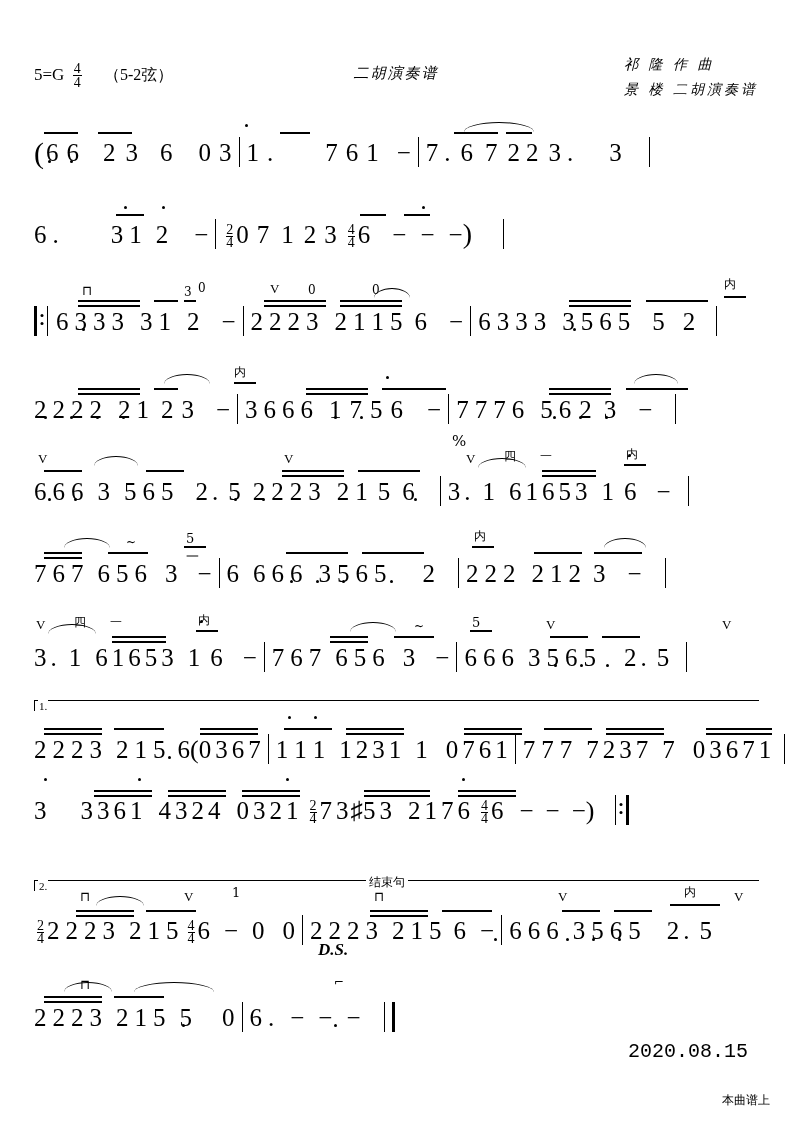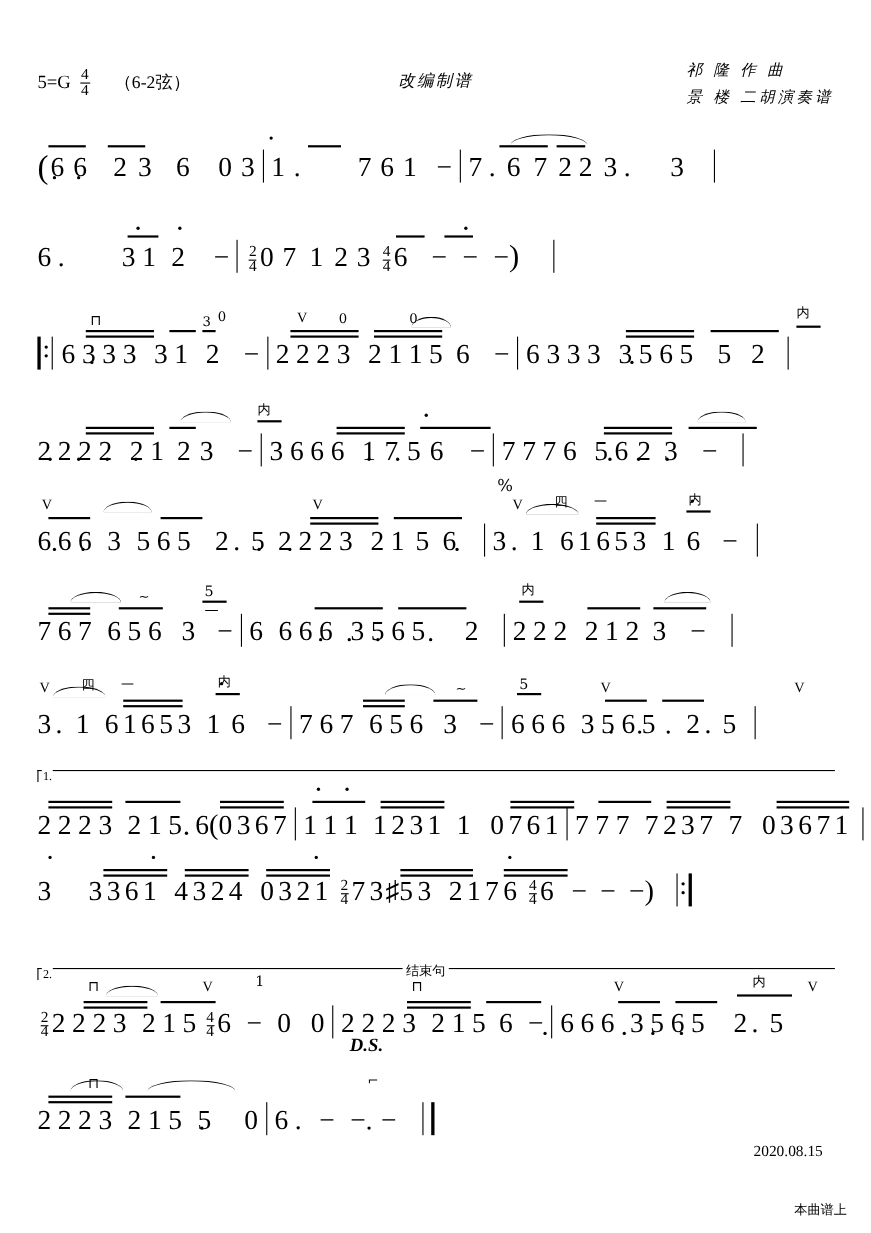--- a/index.html
+++ b/index.html
@@ -229,22 +229,22 @@
   }
   .endline-label {
     position: absolute;
     font-size: 12px;
     font-family: "DejaVu Sans", sans-serif;
   }
   .date {
     position: absolute;
     right: 44px;
     top: 1040px;
-    font-size: 14px;
-    font-family: Liberation Serif, serif;
+    font-size: 20px;
+    font-family: Liberation Mono, monospace;
   }
 
   
   .footer {
     position: absolute;
     right: 20px;
     bottom: 12px;
     display: flex;
     align-items: center;
     gap: 8px;
@@ -285,29 +285,29 @@
     font-weight: bold;
     font-family: "DejaVu Sans", sans-serif;
     letter-spacing: 1px;
   }
 </style>
 </head>
 <body>
 
 <div class="page">
 
-  <div class="subtitle">改编制谱</div>
+  <div class="subtitle">二胡演奏谱</div>
 
   <div class="key-sig">
     <span>5=G</span>
     <span class="frac">
       <span class="num">4</span>
       <span class="den">4</span>
     </span>
-    <span class="tuning">（6-2弦）</span>
+    <span class="tuning">（5-2弦）</span>
   </div>
 
   <div class="credits">
     <div>祁 隆 作 曲</div>
     <div>景 楼 二胡演奏谱</div>
   </div>
 
   <div class="system" style="top:118px;">
     <div class="staffline">
       <div class="notes">

